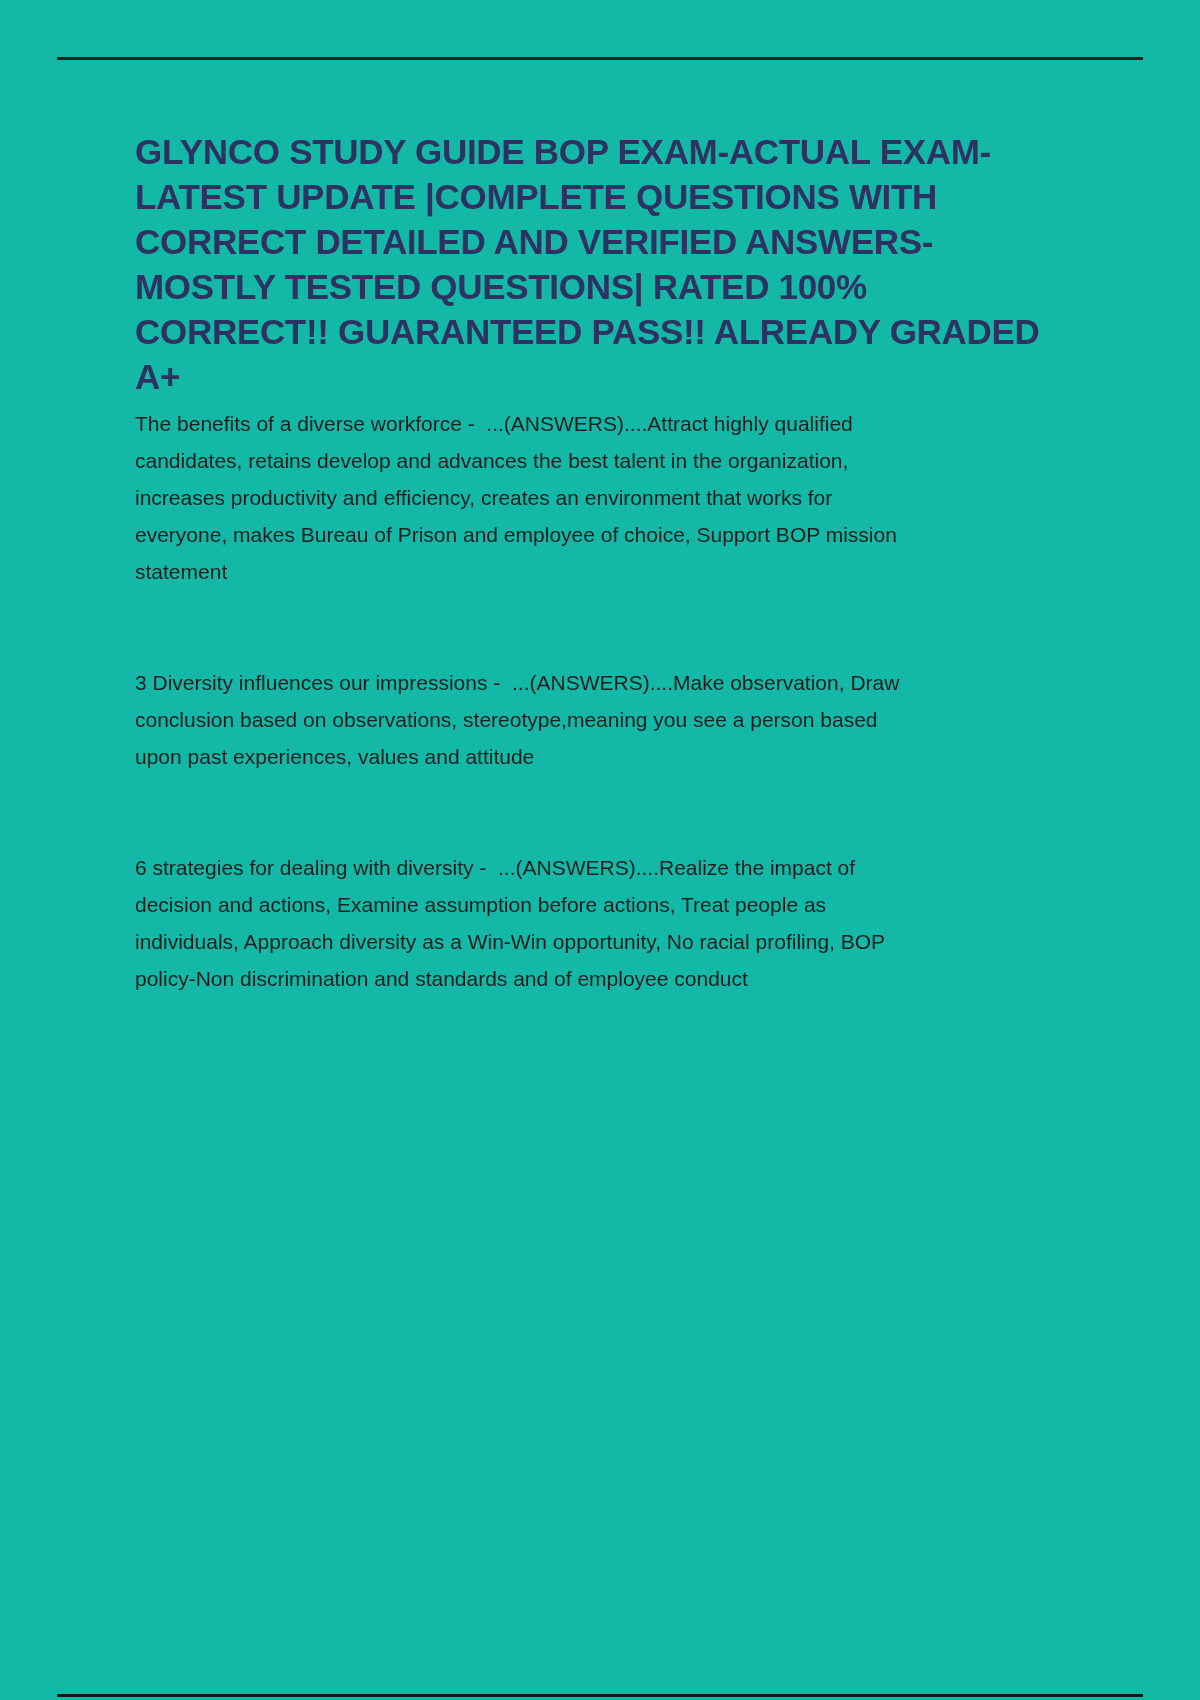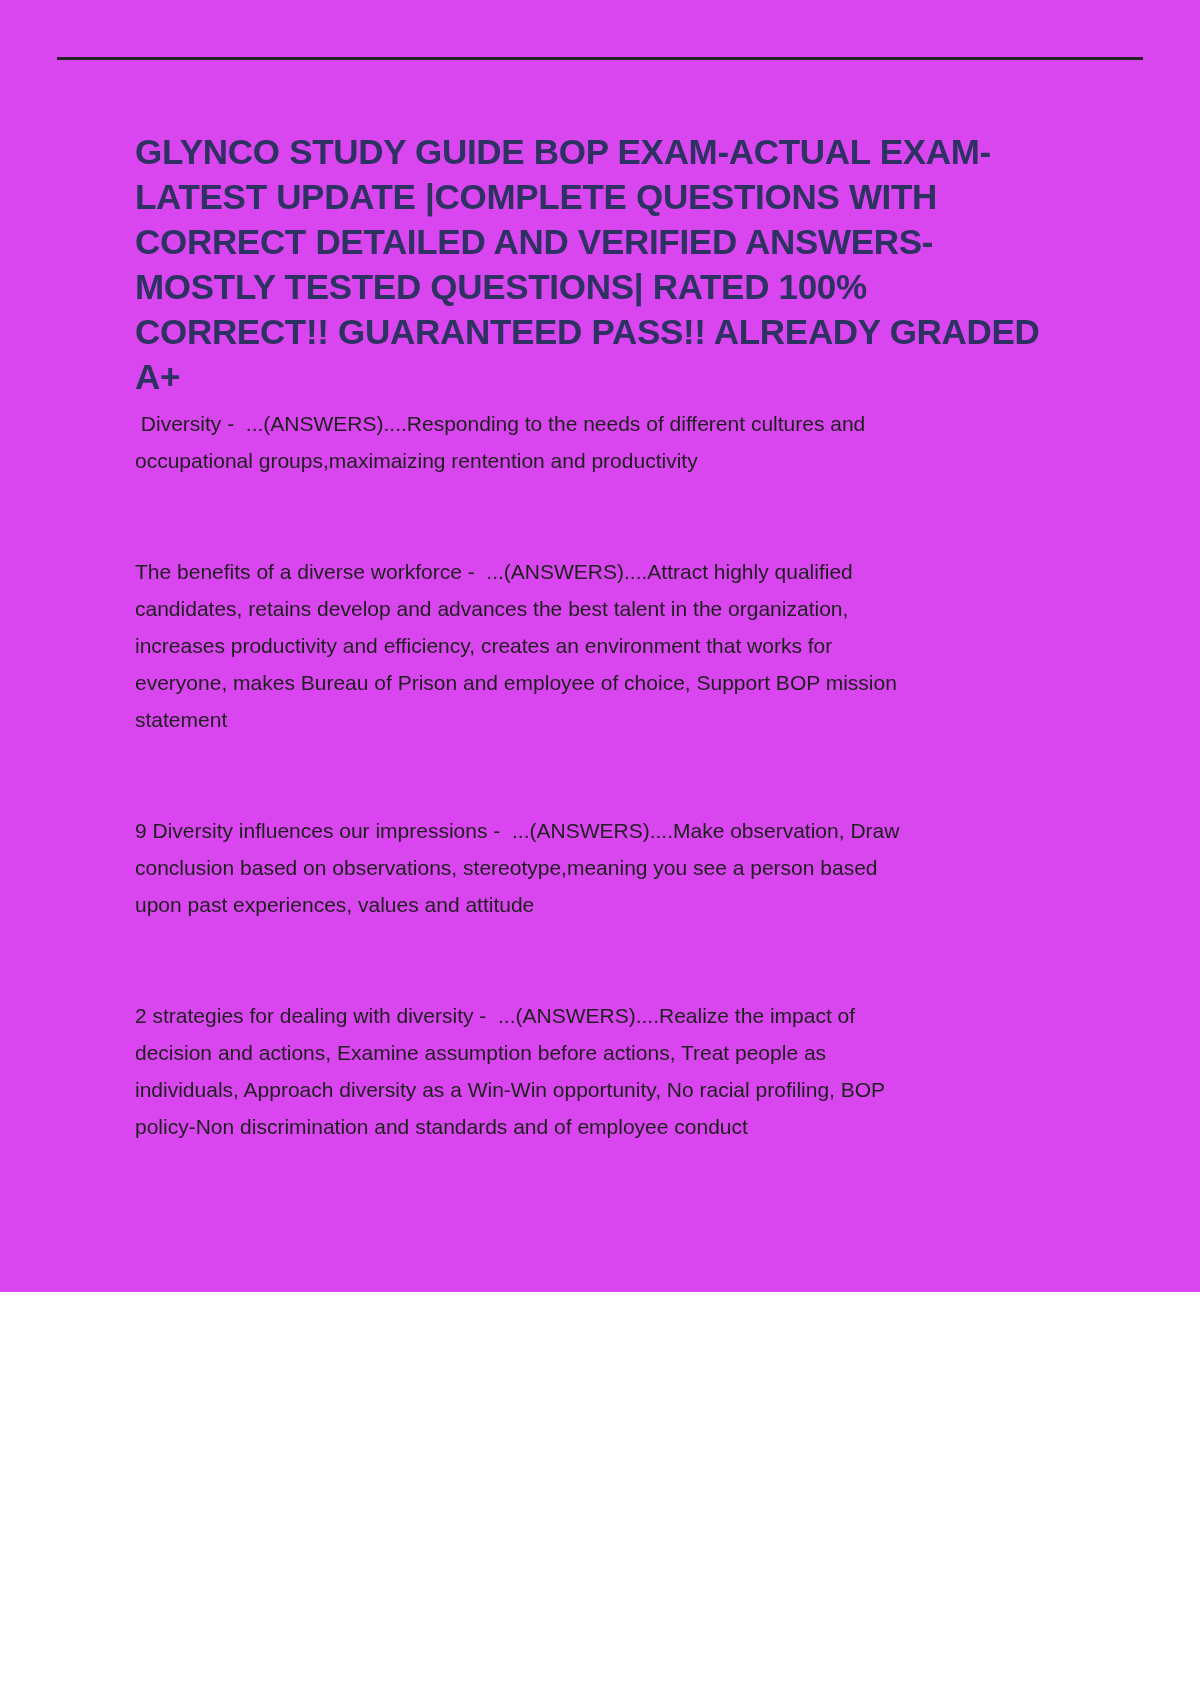--- a/index.html
+++ b/index.html
@@ -4,22 +4,22 @@
 <style>
   html, body {
     margin: 0;
     padding: 0;
     background: #ffffff;
     font-family: "Liberation Sans", sans-serif;
   }
   .page {
     position: relative;
     width: 1200px;
-    height: 1292px;
-    background: #d946ef;
+    height: 1700px;
+    background: #14b8a6;
     overflow: hidden;
   }
   .rule {
     position: absolute;
     left: 57px;
     width: 1086px;
     height: 3px;
     background: #232323;
   }
   .rule.top { top: 57px; }
@@ -58,30 +58,28 @@
   <div class="rule top"></div>
 
   <h1 class="doc-title">GLYNCO STUDY GUIDE BOP EXAM-ACTUAL EXAM-
 LATEST UPDATE |COMPLETE QUESTIONS WITH
 CORRECT DETAILED AND VERIFIED ANSWERS-
 MOSTLY TESTED QUESTIONS| RATED 100%
 CORRECT!! GUARANTEED PASS!! ALREADY GRADED
 A+</h1>
 
   <div class="doc-body">
-    <p> Diversity -  ...(ANSWERS)....Responding to the needs of different cultures and
-occupational groups,maximaizing rentention and productivity</p>
     <p>The benefits of a diverse workforce -  ...(ANSWERS)....Attract highly qualified
 candidates, retains develop and advances the best talent in the organization,
 increases productivity and efficiency, creates an environment that works for
 everyone, makes Bureau of Prison and employee of choice, Support BOP mission
 statement</p>
-    <p>9 Diversity influences our impressions -  ...(ANSWERS)....Make observation, Draw
+    <p>3 Diversity influences our impressions -  ...(ANSWERS)....Make observation, Draw
 conclusion based on observations, stereotype,meaning you see a person based
 upon past experiences, values and attitude</p>
-    <p>2 strategies for dealing with diversity -  ...(ANSWERS)....Realize the impact of
+    <p>6 strategies for dealing with diversity -  ...(ANSWERS)....Realize the impact of
 decision and actions, Examine assumption before actions, Treat people as
 individuals, Approach diversity as a Win-Win opportunity, No racial profiling, BOP
 policy-Non discrimination and standards and of employee conduct</p>
   </div>
 
   <div class="rule bottom"></div>
 </div>
 
 </body></html>

